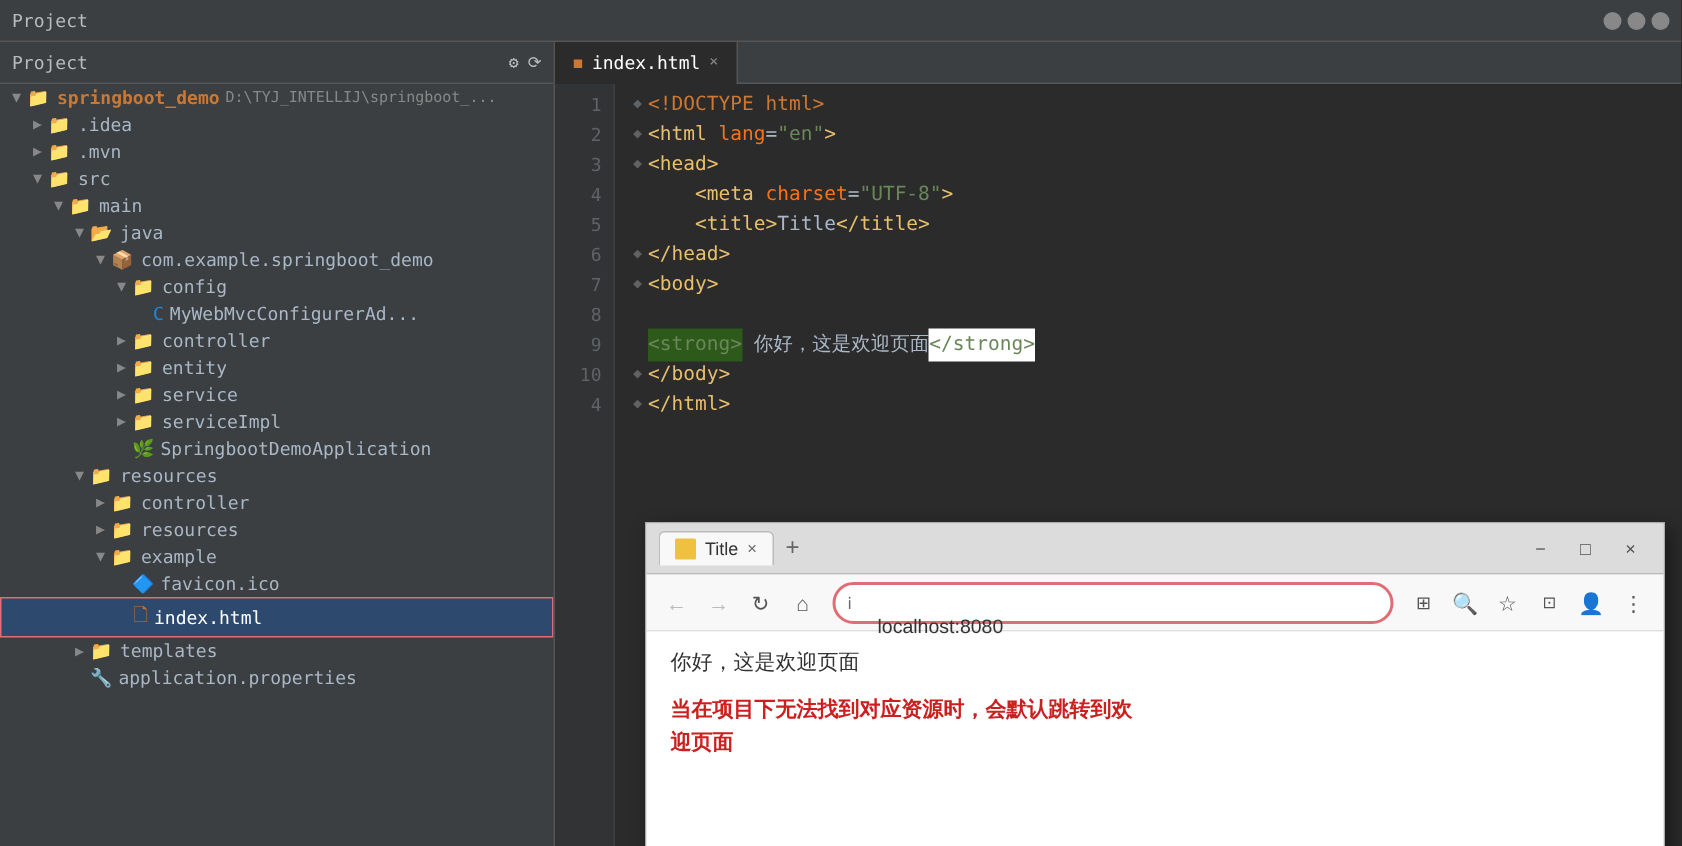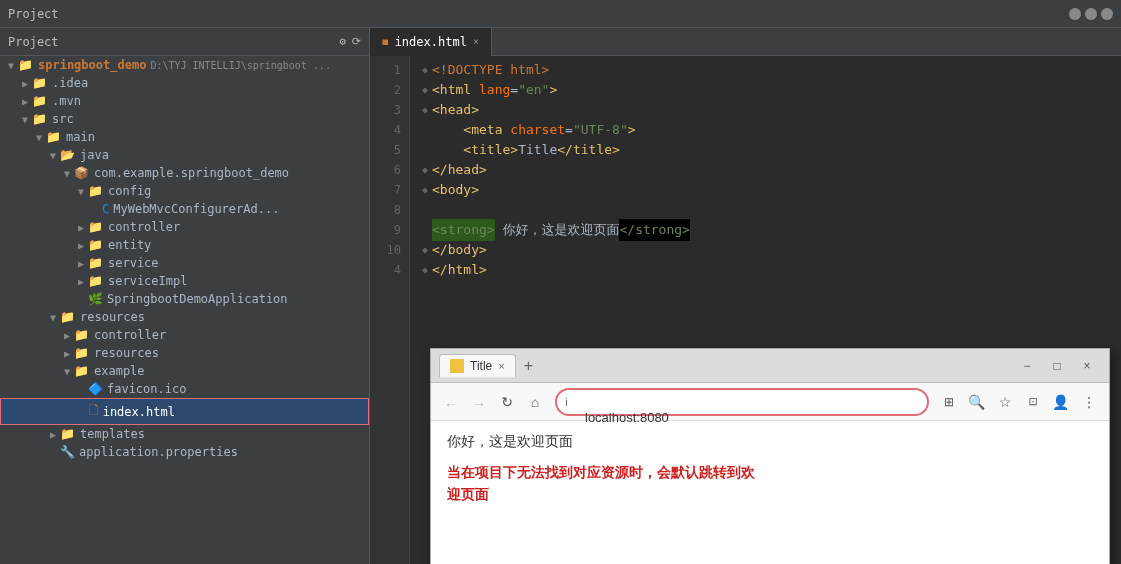--- a/index.html
+++ b/index.html
@@ -587,21 +587,21 @@
           <span class="gutter-arrow">◆</span>
           <span class="tag">&lt;body&gt;</span>
         </div>
         <div class="code-line">
           <span class="gutter-arrow"> </span>
         </div>
         <div class="code-line">
           <span class="gutter-arrow"> </span>
           <span style="background:#2d5a1b; color:#6a8759; padding:1px 0;">&lt;strong&gt;</span>
           <span class="text-content"> 你好，这是欢迎页面</span>
-          <span style="background:#000000; color:#6a8759; padding:1px 0;">&lt;/strong&gt;</span>
+          <span style="background:#ffffff; color:#6a8759; padding:1px 0;">&lt;/strong&gt;</span>
         </div>
         <div class="code-line">
           <span class="gutter-arrow">◆</span>
           <span class="tag">&lt;/body&gt;</span>
         </div>
         <div class="code-line">
           <span class="gutter-arrow">◆</span>
           <span class="tag">&lt;/html&gt;</span>
         </div>
       </div>

